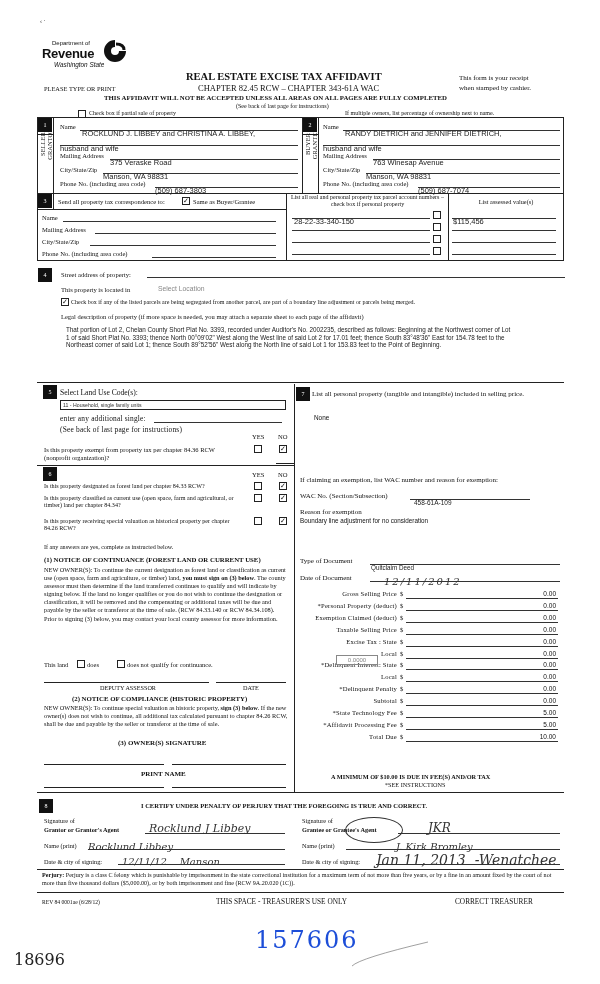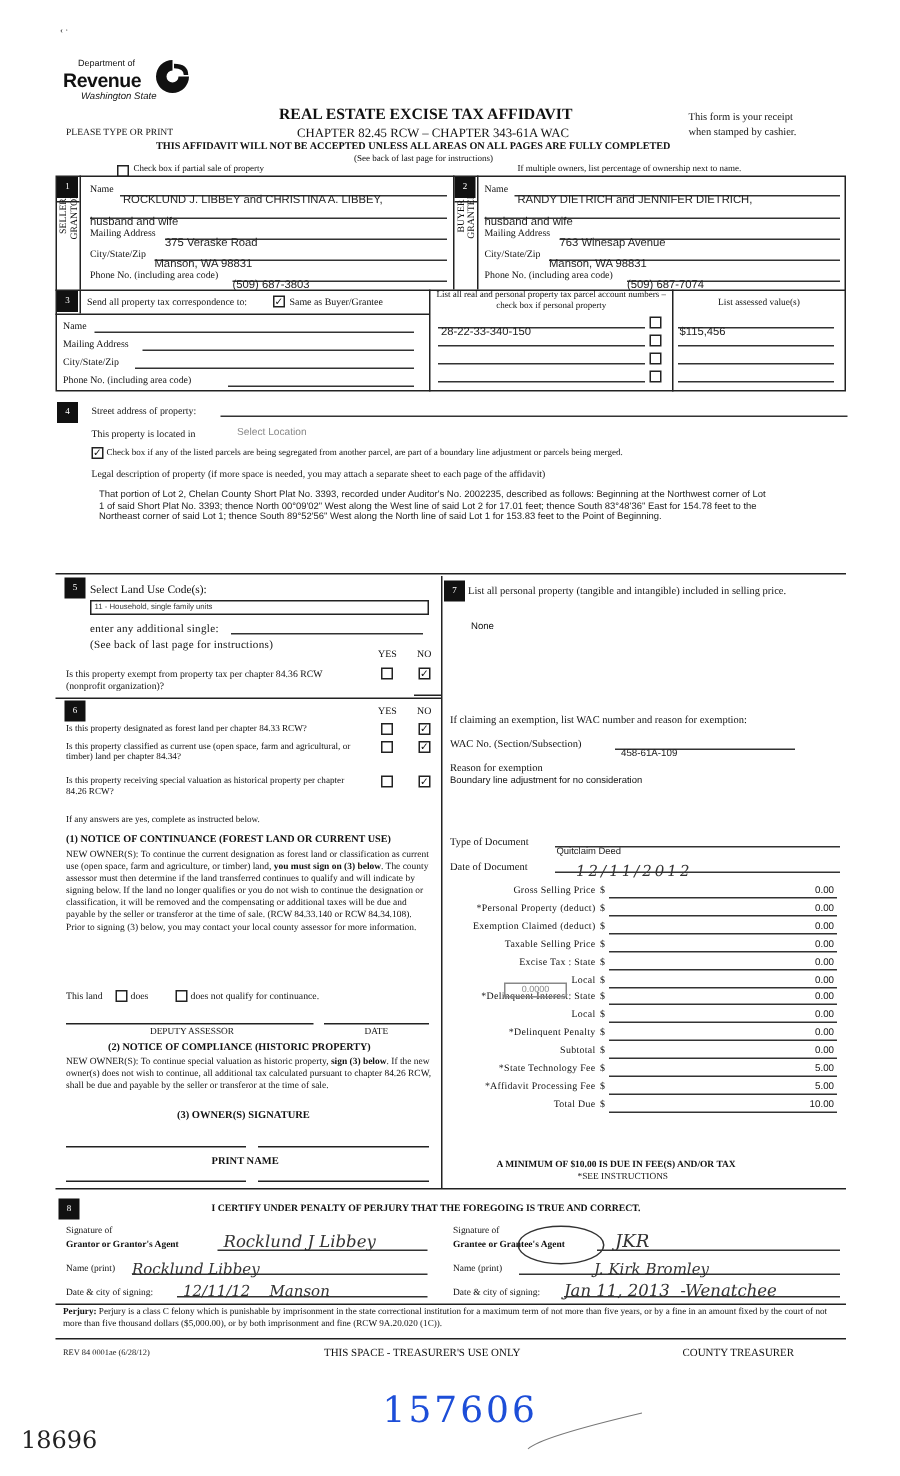--- a/index.html
+++ b/index.html
@@ -286,32 +286,32 @@
 <div class="lbl" style="left:44px;top:826px;font-size:6.3px;font-weight:bold">Grantor or Grantor's Agent</div>
 <div class="line" style="left:145px;top:818px;width:140px;height:16px"><span class="hand" style="font-size:11px;margin-left:4px">Rocklund J Libbey</span></div>
 <div class="lbl" style="left:44px;top:842px;font-size:6.3px">Name (print)</div>
 <div class="line" style="left:88px;top:836px;width:197px;height:14px"><span class="hand" style="font-size:10px">Rocklund  Libbey</span></div>
 <div class="lbl" style="left:44px;top:858px;font-size:6.3px">Date &amp; city of signing:</div>
 <div class="line" style="left:118px;top:851px;width:167px;height:14px"><span class="hand" style="font-size:10px;margin-left:4px;white-space:pre">12/11/12    Manson</span></div>
 
 <div class="lbl" style="left:302px;top:817px;font-size:6.3px">Signature of</div>
 <div class="lbl" style="left:302px;top:826px;font-size:6.3px;font-weight:bold">Grantee or Grantee's Agent</div>
 <div class="abs" style="left:345px;top:817px;width:58px;height:26px;border:1px solid #333;border-radius:50%"></div>
-<div class="line" style="left:398px;top:818px;width:162px;height:16px"><span class="hand" style="font-size:12px;margin-left:12px">JKR</span></div>
+<div class="line" style="left:398px;top:818px;width:162px;height:16px"><span class="hand" style="font-size:12px;margin-left:30px">JKR</span></div>
 <div class="lbl" style="left:302px;top:842px;font-size:6.3px">Name (print)</div>
 <div class="line" style="left:346px;top:836px;width:214px;height:14px"><span class="hand" style="font-size:10px;margin-left:50px">J. Kirk Bromley</span></div>
 <div class="lbl" style="left:302px;top:858px;font-size:6.3px">Date &amp; city of signing:</div>
-<div class="line" style="left:376px;top:851px;width:184px;height:14px"><span class="hand" style="font-size:11px;white-space:pre">Jan 11, 2013  -Wenatchee</span></div>
+<div class="line" style="left:376px;top:851px;width:184px;height:14px"><span class="hand" style="font-size:14px;white-space:pre">Jan 11, 2013  -Wenatchee</span></div>
 <div class="hl" style="left:37px;top:869px;width:527px"></div>
 <div class="abs" style="left:42px;top:871px;width:522px;font-size:6.1px;line-height:8px">
   <b>Perjury:</b><span> Perjury is a class C felony which is punishable by imprisonment in the state correctional institution for a maximum term of not more than five years, or by a fine in an amount fixed by the court of not more than five thousand dollars ($5,000.00), or by both imprisonment and fine (RCW 9A.20.020 (1C)).</span>
 </div>
 <div class="hl" style="left:37px;top:892px;width:527px"></div>
 
 <div class="lbl" style="left:42px;top:899px;font-size:5.6px">REV 84 0001ae (6/28/12)</div>
 <div class="lbl" style="left:216px;top:897px;font-size:7.3px">THIS SPACE - TREASURER'S USE ONLY</div>
-<div class="lbl" style="left:455px;top:897px;font-size:7.3px">COUNTY TREASURER</div>
+<div class="lbl" style="left:455px;top:897px;font-size:7.3px">CORRECT TREASURER</div>
 <div class="abs hand" style="left:255px;top:926px;font-size:24px;font-style:normal;letter-spacing:2px;color:#1d4ed8">157606</div>
 <div class="abs hand" style="left:14px;top:950px;font-size:16px;font-style:normal;color:#222">18696</div>
 <svg class="abs" style="left:350px;top:940px" width="80" height="30">
     <path d="M2 26 Q10 18 78 2" stroke="#777" stroke-width="0.7" fill="none"></path>
   </svg>
 <div class="abs" style="left:40px;top:18px;font-size:6px">‹ ·</div>
 
 </body></html>

